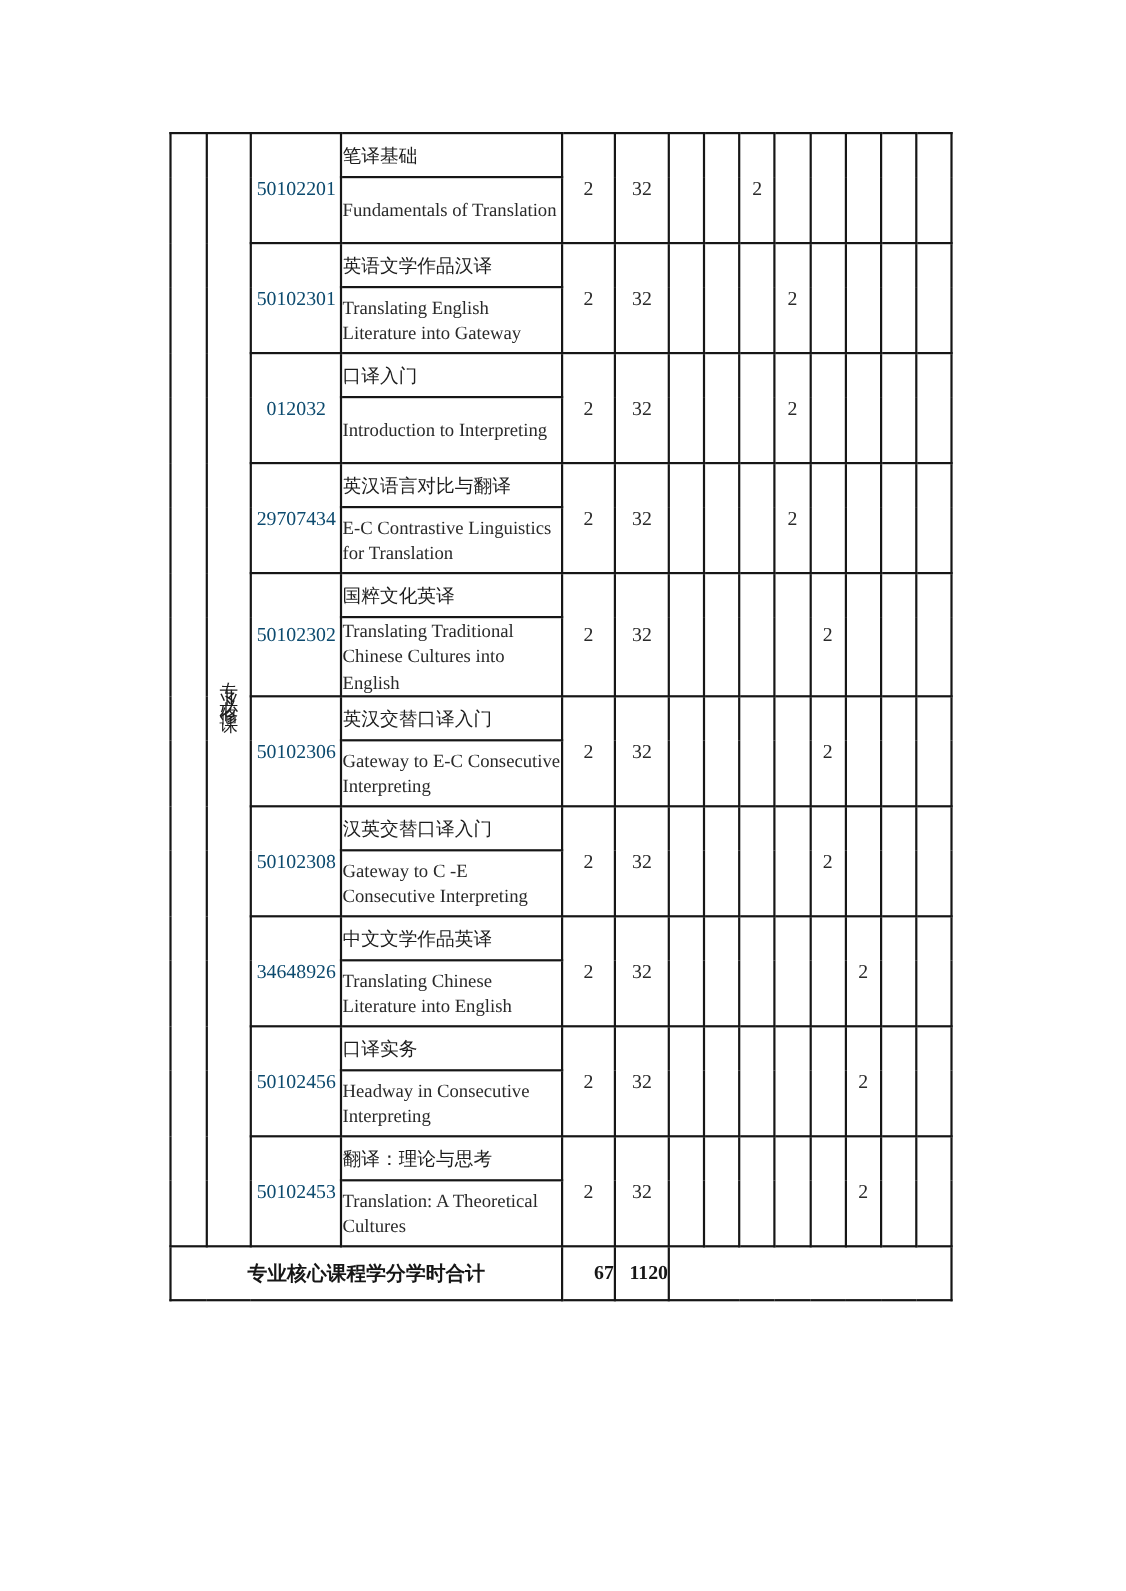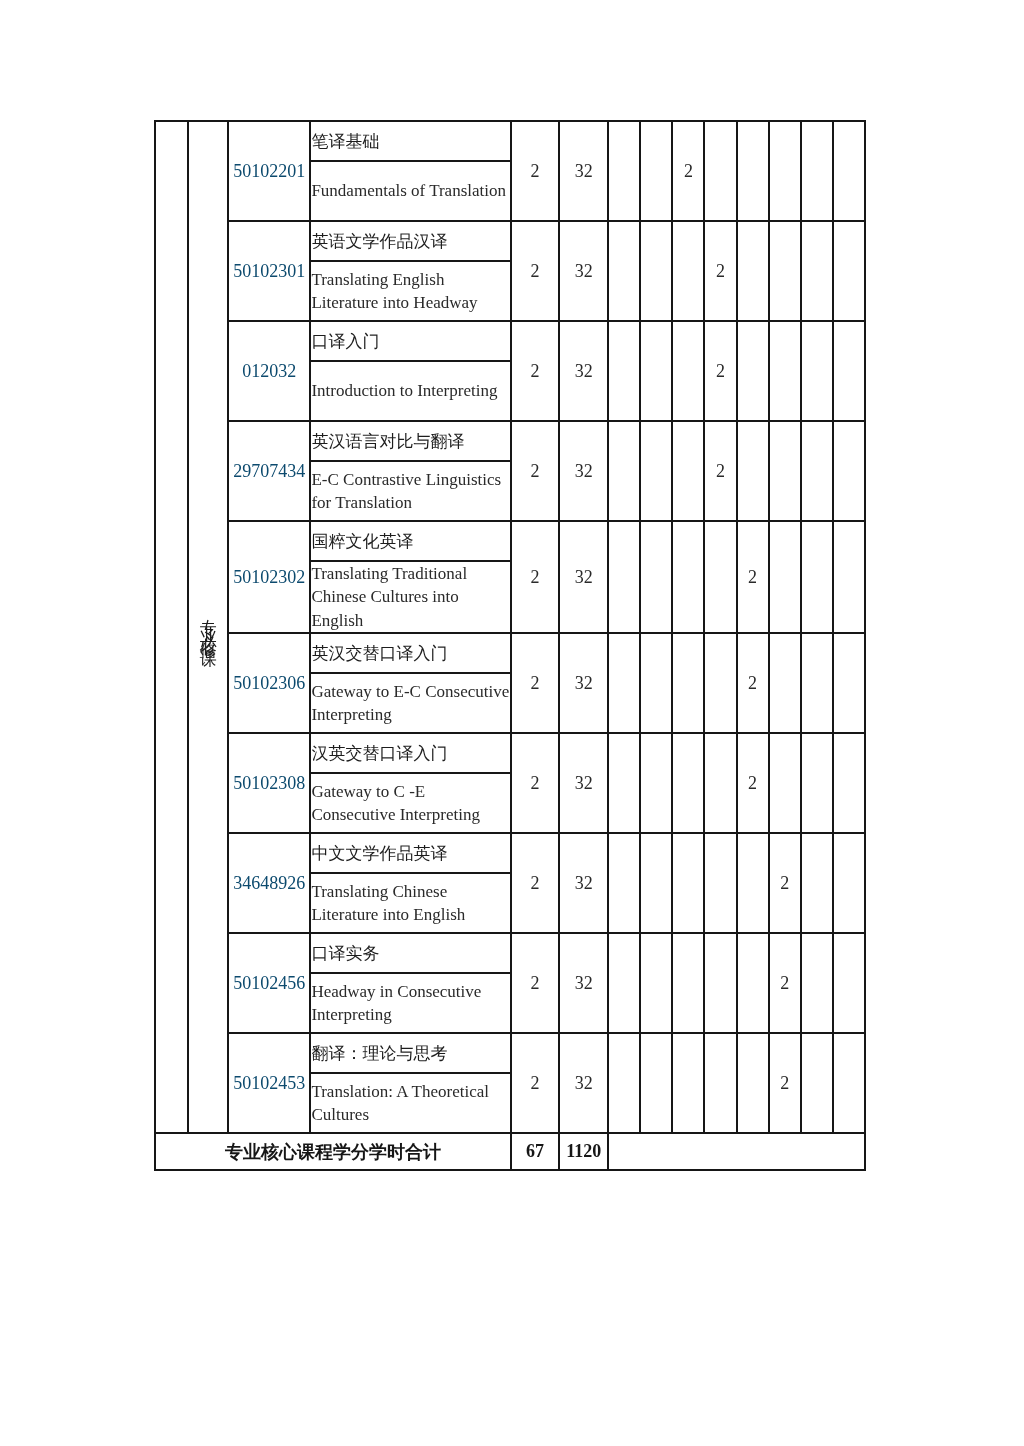--- a/index.html
+++ b/index.html
@@ -28,21 +28,21 @@
     background: #ffffff;
   }
   table.curriculum td {
     border: 2px solid #161616;
     padding: 0;
     overflow: hidden;
     background: #ffffff;
   }
   tr.r-cn  { height: 40px; }
   tr.r-en  { height: 60px; }
-  tr.r-sum { height: 37px; }
+  tr.r-sum { height: 49px; }
 
   td.colA { background: #ffffff; }
   td.colB { text-align: center; vertical-align: middle; }
   .vtext {
     display: inline-block;
     writing-mode: vertical-lr;
     text-orientation: upright;
     font-size: 17px;
     letter-spacing: 8px;
     line-height: 1;
@@ -77,21 +77,21 @@
   }
   td.sum-label {
     text-align: center;
     vertical-align: middle;
     font-size: 18px;
     font-weight: bold;
     color: #161616;
     border-bottom-width: 3px;
   }
   td.sum-num {
-    text-align: center;
+    text-align: right;
     vertical-align: middle;
     font-size: 18px;
     font-weight: bold;
     color: #161616;
     border-bottom-width: 3px;
   }
   td.sum-empty {
     border-bottom-width: 3px;
   }
 </style>
@@ -149,21 +149,21 @@
           <td class="sem" rowspan="2"></td>
           <td class="sem" rowspan="2"></td>
           <td class="sem" rowspan="2"></td>
           <td class="sem" rowspan="2">2</td>
           <td class="sem" rowspan="2"></td>
           <td class="sem" rowspan="2"></td>
           <td class="sem" rowspan="2"></td>
           <td class="sem" rowspan="2"></td>
         </tr>
         <tr class="r-en">
-          <td class="en">Translating English Literature into Headway</td>
+          <td class="en">Translating English Literature into Gateway</td>
         </tr>
 
         <tr class="r-cn">
           <td class="code" rowspan="2">012032</td>
           <td class="cn">口译入门</td>
           <td class="num" rowspan="2">2</td>
           <td class="num" rowspan="2">32</td>
           <td class="sem" rowspan="2"></td>
           <td class="sem" rowspan="2"></td>
           <td class="sem" rowspan="2"></td>

